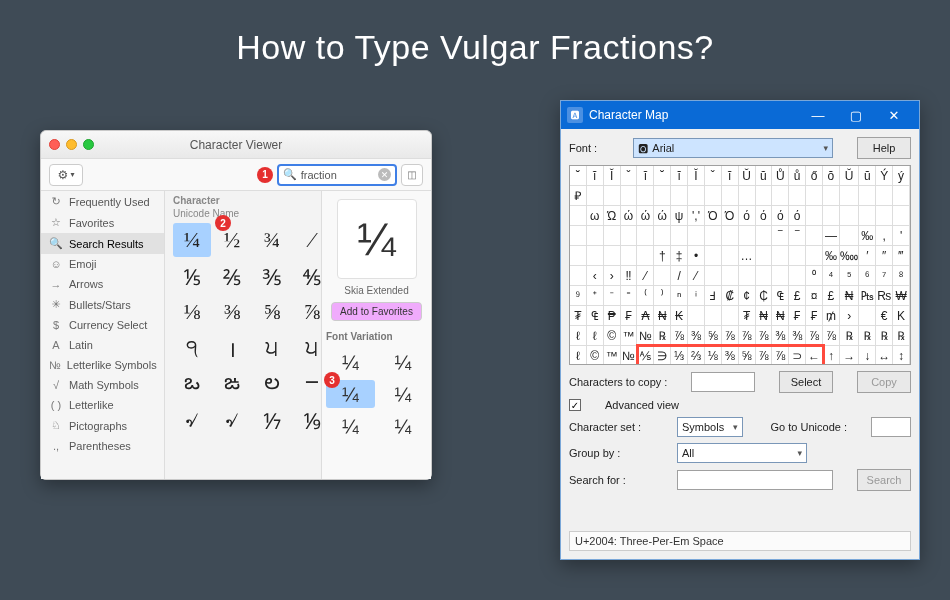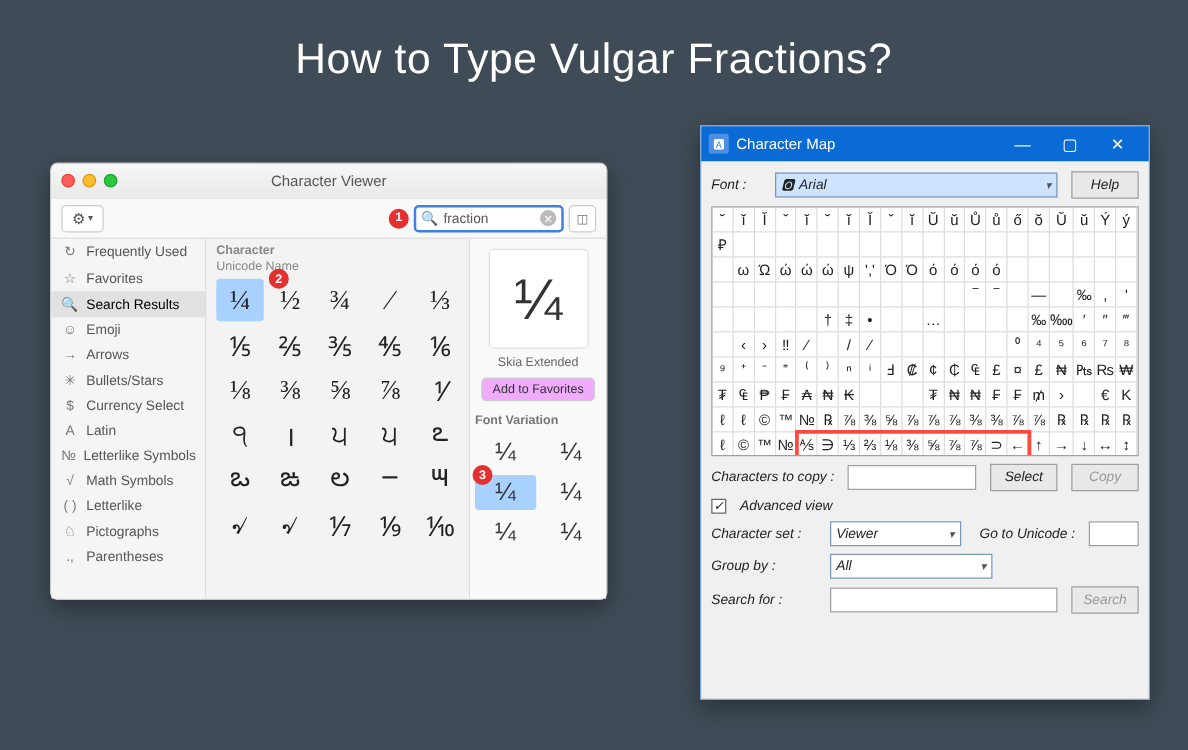--- a/index.html
+++ b/index.html
@@ -18,21 +18,21 @@
     font-weight: 400;
     padding-top: 28px;
     letter-spacing: 0.5px;
   }
 
   
   .mac-window {
     position: absolute;
     left: 40px;
     top: 130px;
-    width: 446px;
+    width: 392px;
     height: 350px;
     background: #f3f3f3;
     border: 1px solid #c9c9c9;
     border-radius: 6px;
     box-shadow: 0 6px 18px rgba(0,0,0,.35);
     font-size: 11px;
     color: #333;
     display: flex;
     flex-direction: column;
   }
@@ -125,21 +125,21 @@
   }
   .win-titlebar{
     height:28px;background:#0a6ad6;color:#fff;display:flex;align-items:center;padding:0 6px;font-size:12px;
   }
   .win-titlebar .ic{width:16px;height:16px;background:#4b90e2;border-radius:2px;margin-right:6px;display:flex;align-items:center;justify-content:center;font-size:10px;}
   .win-ctrls{margin-left:auto;display:flex;}
   .win-ctrls div{width:38px;height:28px;display:flex;align-items:center;justify-content:center;color:#fff;font-size:13px;}
   .win-ctrls .close{background:transparent;}
 
   .win-body{flex:1;padding:8px;display:flex;flex-direction:column;gap:6px;}
-  .win-row{display:flex;align-items:center;gap:11px;font-style:italic;}
+  .win-row{display:flex;align-items:center;gap:24px;}
   .win-label{width:72px;text-align:left;}
   .win-label-mid{min-width:84px;}
   .win-select{flex:1;height:20px;border:1px solid #7a97b8;background:#fff;display:flex;align-items:center;padding:0 4px;}
   .win-select.blue{background:#cde4ff;}
   .win-select .arrow{margin-left:auto;color:#555;font-size:9px;}
   .win-btn{min-width:54px;height:22px;border:1px solid #a0a0a0;background:#e9e9e9;display:flex;align-items:center;justify-content:center;padding:0 8px;}
   .win-btn.dis{color:#999;}
   .win-input{height:20px;border:1px solid #a0a0a0;background:#fff;padding:0 4px;}
 
   .win-grid-wrap{position:relative;border:1px solid #a0a0a0;background:#fff;height:200px;overflow:hidden;}
@@ -541,35 +541,36 @@
     </div>
 
     <div class="win-row">
       <span class="chk">✓</span>
       <span>Advanced view</span>
     </div>
 
     <div class="win-row">
       <span class="win-label-mid">Character set :</span>
       <div class="win-select" style="flex:1;max-width:130px;">
-        <span>Viewer</span>
+        <span>Symbols</span>
         <span class="arrow">▾</span>
       </div>
       <span style="margin-left:4px;">Go to Unicode :</span>
       <div class="win-input" style="width:40px;"></div>
     </div>
 
     <div class="win-row">
       <span class="win-label-mid">Group by :</span>
       <div class="win-select" style="flex:1;max-width:130px;">
         <span>All</span>
         <span class="arrow">▾</span>
       </div>
     </div>
 
     <div class="win-row">
       <span class="win-label-mid">Search for :</span>
       <div class="win-input" style="flex:1;"></div>
       <div class="win-btn dis">Search</div>
     </div>
 
+    <div class="win-status">U+2004: Three-Per-Em Space</div>
   </div>
 </div>
 
 </body></html>

